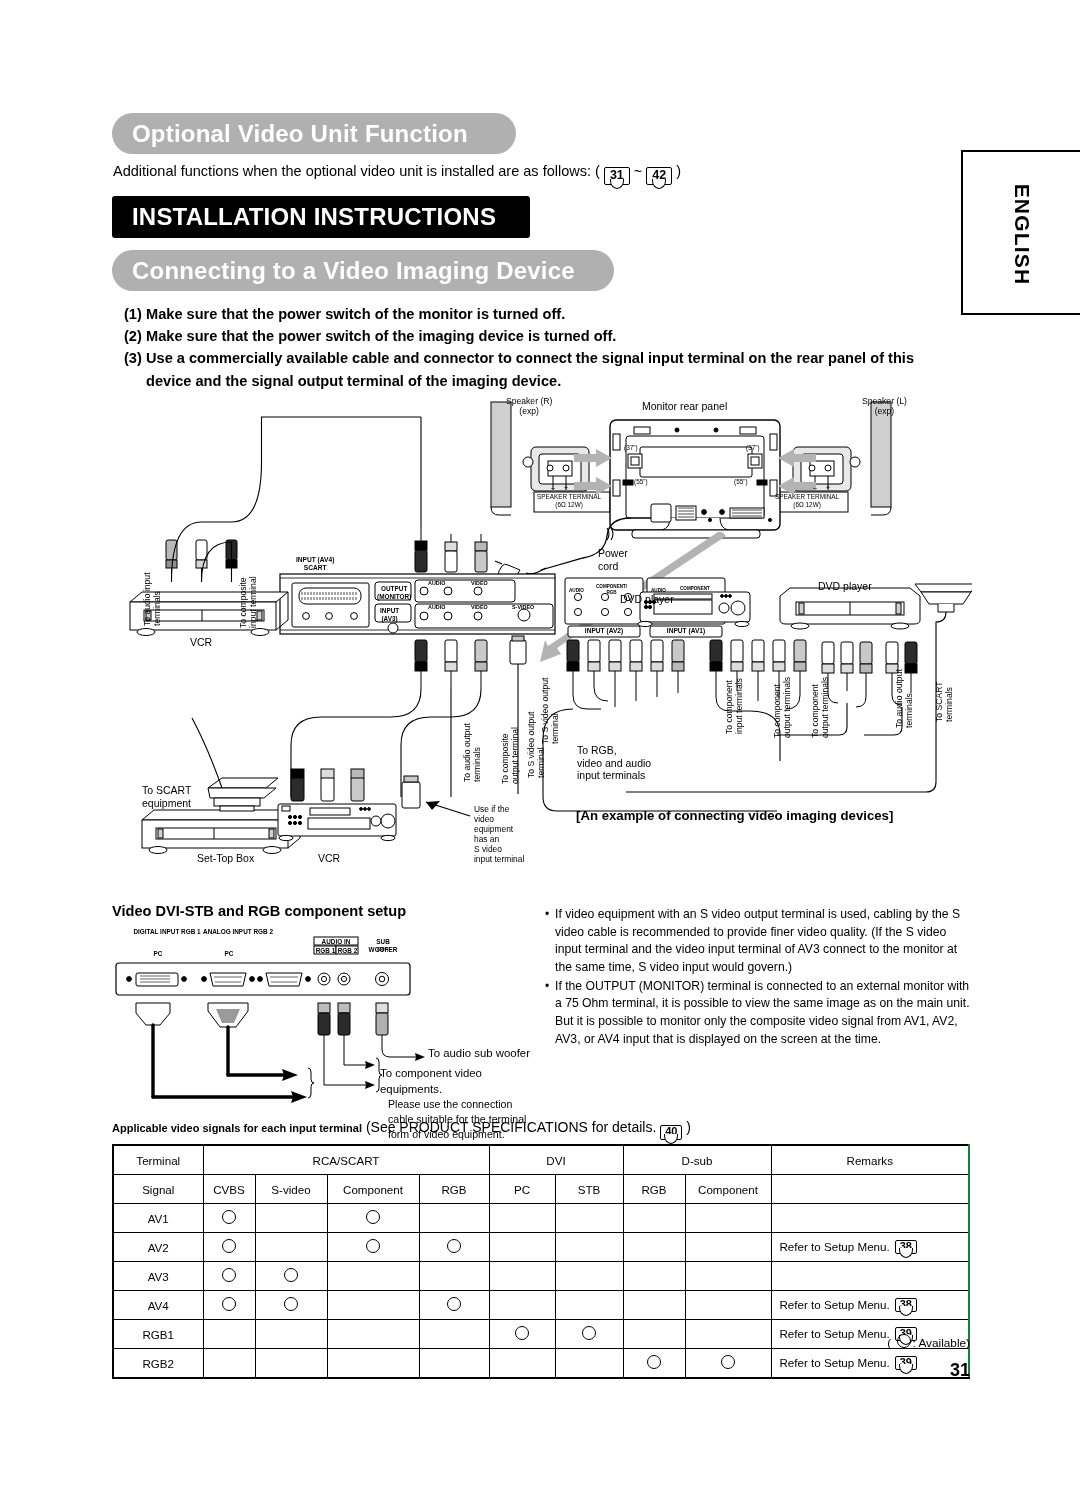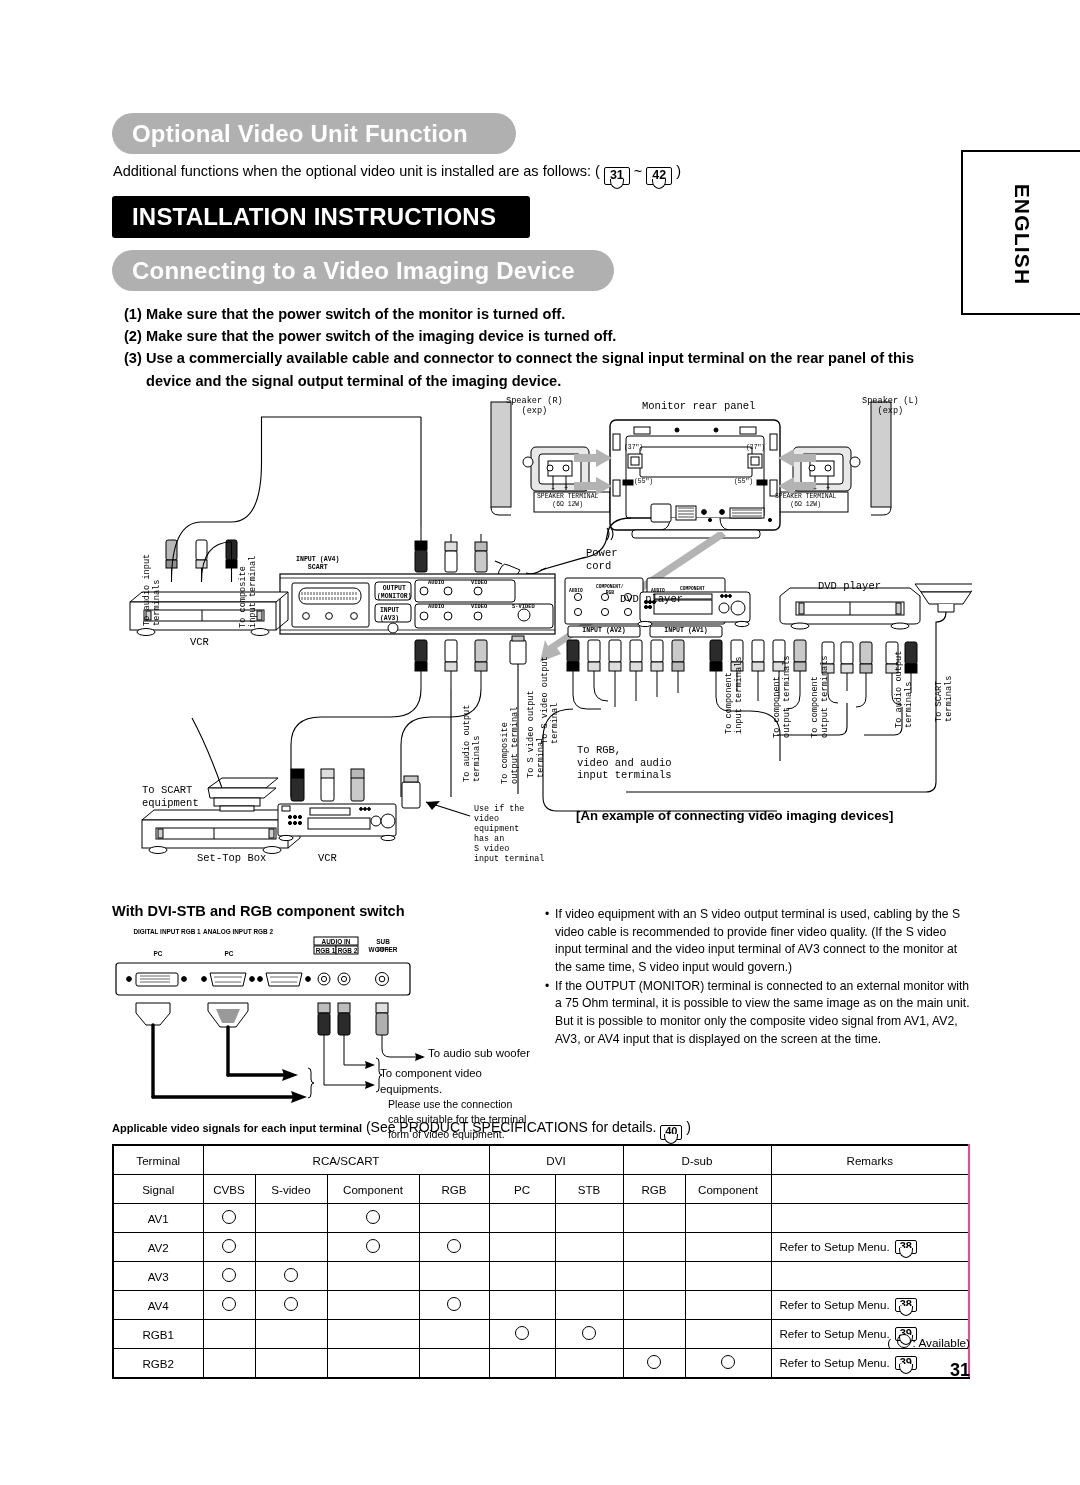--- a/index.html
+++ b/index.html
@@ -36,21 +36,21 @@
        display:flex;align-items:center;justify-content:center;
        font-size:21px;font-weight:bold;letter-spacing:1.2px;}
 
   
   .steps{position:absolute;left:124px;top:303px;width:790px;font-size:14.6px;font-weight:bold;line-height:1.52;}
   .steps .li{display:flex;}
   .steps .n{width:22px;flex:none;}
   .steps .t{flex:1;}
 
   
-  #diagram{position:absolute;left:110px;top:392px;width:862px;height:500px;font-family:Liberation Mono, monospace;}
+  #diagram{position:absolute;left:110px;top:392px;width:862px;height:500px;}
   #diagram svg{display:block;}
 
   .lbl{position:absolute;font-size:8.6px;line-height:1.2;color:#000;white-space:pre;}
   .lbl.vr{writing-mode:vertical-rl;transform:rotate(180deg);}
   .lbl.c{text-align:center;}
   .lbl.big{font-size:10.5px;}
 
   #example-cap{position:absolute;left:576px;top:808px;font-size:13.2px;font-weight:bold;}
 
   
@@ -68,21 +68,21 @@
   
   #tbl-title{position:absolute;left:112px;top:1118px;font-size:15.4px;white-space:nowrap;}
   #tbl-title b{font-size:11px;}
   #tbl-title .rest{font-weight:normal;font-size:14px;}
 
   table.sig{position:absolute;left:112px;top:1144px;width:858px;border-collapse:collapse;
             font-size:11.6px;background:#fff;}
   table.sig td{border:1px solid #000;text-align:center;height:28px;padding:0 2px;}
   table.sig tr.outer-top td{border-top:2px solid #000;}
   table.sig tr td:first-child{border-left:2px solid #000;}
-  table.sig tr td:last-child{border-right:2px solid #ec4899;}
+  table.sig tr td:last-child{border-right:2px solid #15803d;}
   table.sig tr:last-child td{border-bottom:2px solid #000;}
   .circ{display:inline-block;width:12px;height:12px;border:1.4px solid #000;border-radius:50%;}
   .remark{display:flex;align-items:center;justify-content:flex-start;padding-left:6px;gap:5px;}
 
   #avail{position:absolute;left:0;top:1334px;width:970px;text-align:right;font-size:11.8px;}
   #avail .circ{vertical-align:-1px;margin:0 2px;}
   #pageno{position:absolute;left:0;top:1360px;width:970px;text-align:right;
           font-size:18px;font-weight:bold;}
 </style>
 </head>
@@ -481,21 +481,21 @@
     <div class="lbl" style="left:441px;top:92px;font-size:7px;">–</div>
     <div class="lbl" style="left:454px;top:92px;font-size:7px;">+</div>
     <div class="lbl" style="left:703px;top:92px;font-size:7px;">–</div>
     <div class="lbl" style="left:716px;top:92px;font-size:7px;">+</div>
 
     <div class="lbl" style="left:514px;top:52px;font-size:6.4px;">(37")</div>
     <div class="lbl" style="left:636px;top:52px;font-size:6.4px;">(37")</div>
     <div class="lbl" style="left:524px;top:86px;font-size:6.4px;">(55")</div>
     <div class="lbl" style="left:624px;top:86px;font-size:6.4px;">(55")</div>
 
-    <div class="lbl big" style="left:476px;top:155px;">Power
+    <div class="lbl big" style="left:488px;top:155px;">Power
 cord</div>
 
     <div class="lbl vr" style="left:32px;top:146px;height:88px;">To audio input
 terminals</div>
     <div class="lbl vr" style="left:128px;top:146px;height:90px;">To composite
 input terminal</div>
     <div class="lbl big" style="left:80px;top:244px;">VCR</div>
 
     <div class="lbl c" style="left:186px;top:164px;font-size:6.6px;font-weight:bold;">INPUT (AV4)
 SCART</div>
@@ -548,21 +548,21 @@
     <div class="lbl" style="left:364px;top:412px;font-size:8.4px;">Use if the
 video
 equipment
 has an
 S video
 input terminal</div>
   </div>
 
   <div id="example-cap">[An example of connecting video imaging devices]</div>
 
-  <div id="dvi-title">With DVI-STB and RGB component switch</div>
+  <div id="dvi-title">Video DVI-STB and RGB component setup</div>
   <div id="dvi-wrap">
     <svg width="425" height="190" viewBox="0 0 425 190">
       <g fill="none" stroke="#000" stroke-width="1">
         <rect x="4" y="38" width="294" height="32" rx="3" fill="#fff" stroke-width="1.2"></rect>
 
         <rect x="24" y="48" width="42" height="13" rx="2" fill="#fff"></rect>
         <g stroke-width=".6">
             <path d="M28 51 h30 M28 54 h30 M28 57 h30"></path>
           </g>
         <circle cx="17" cy="54" r="2.4" fill="#000"></circle>

